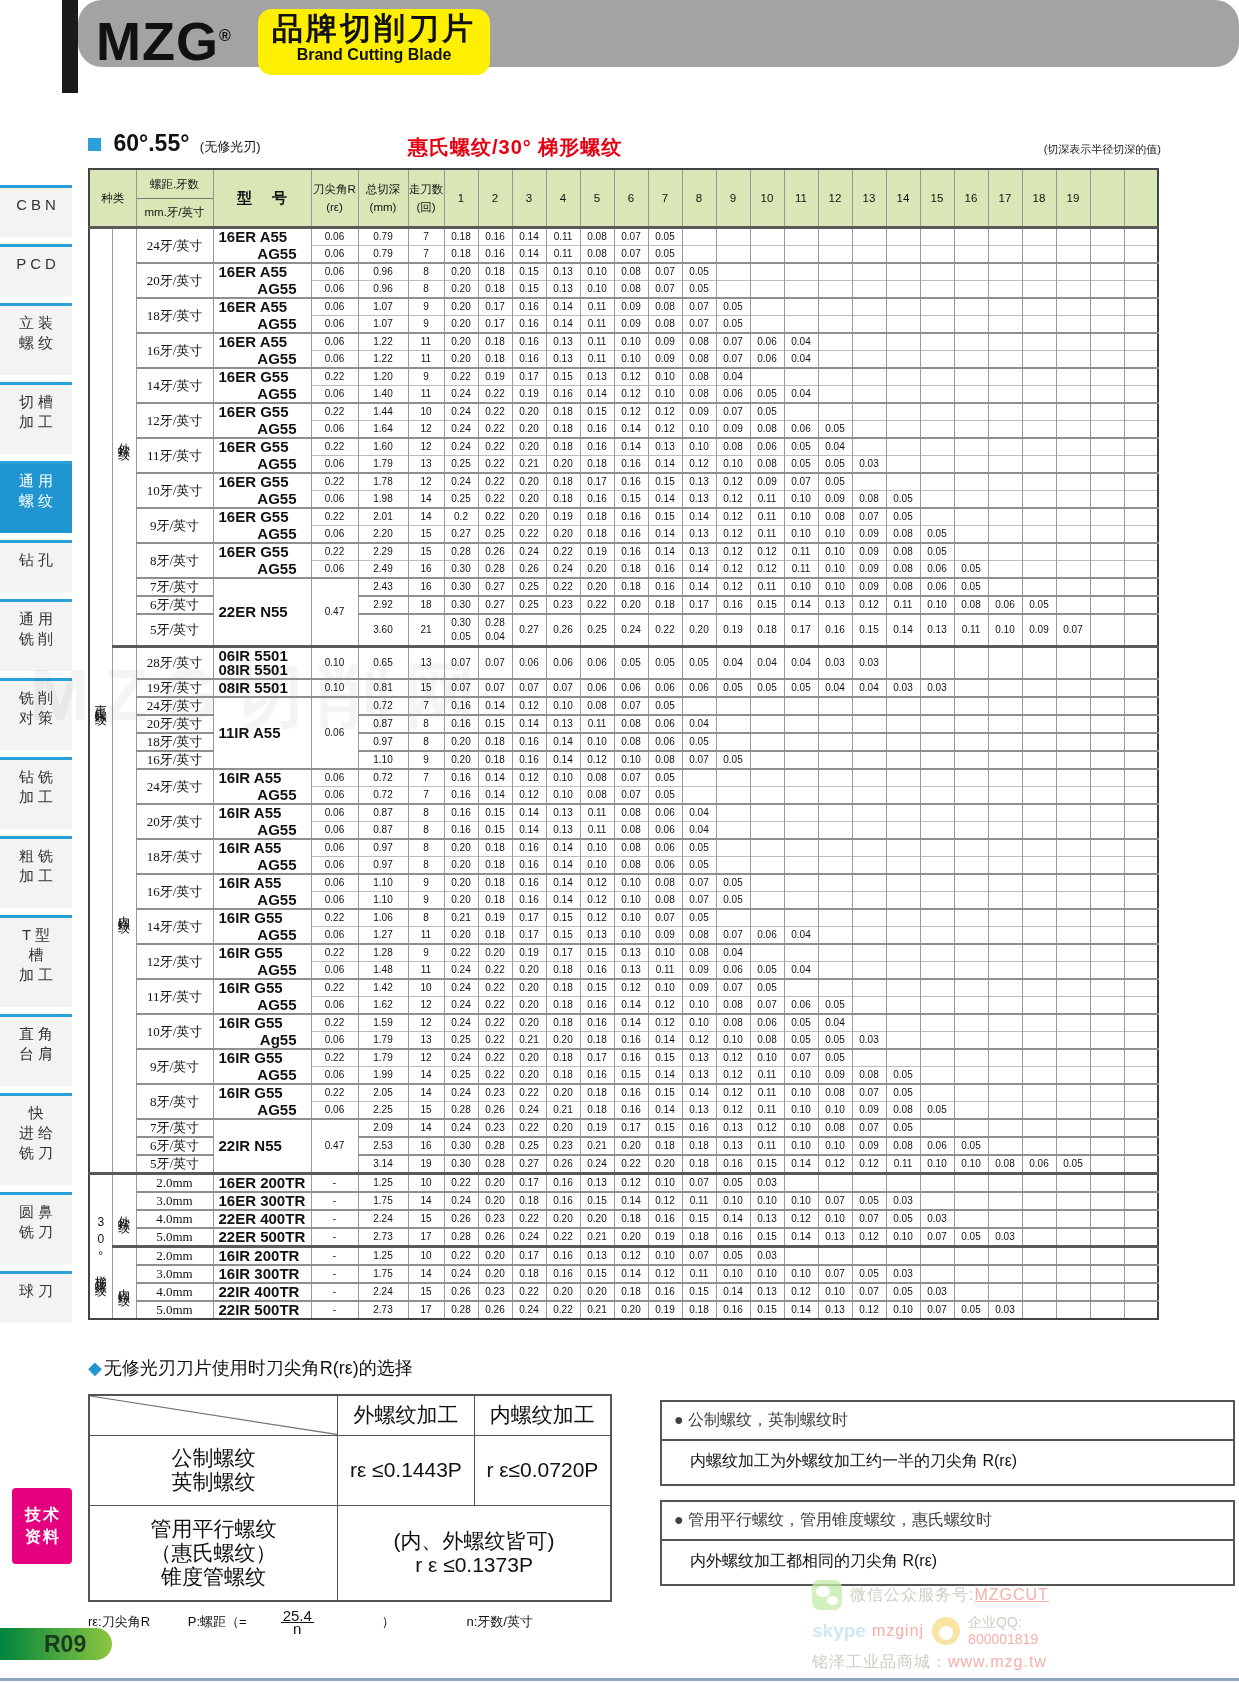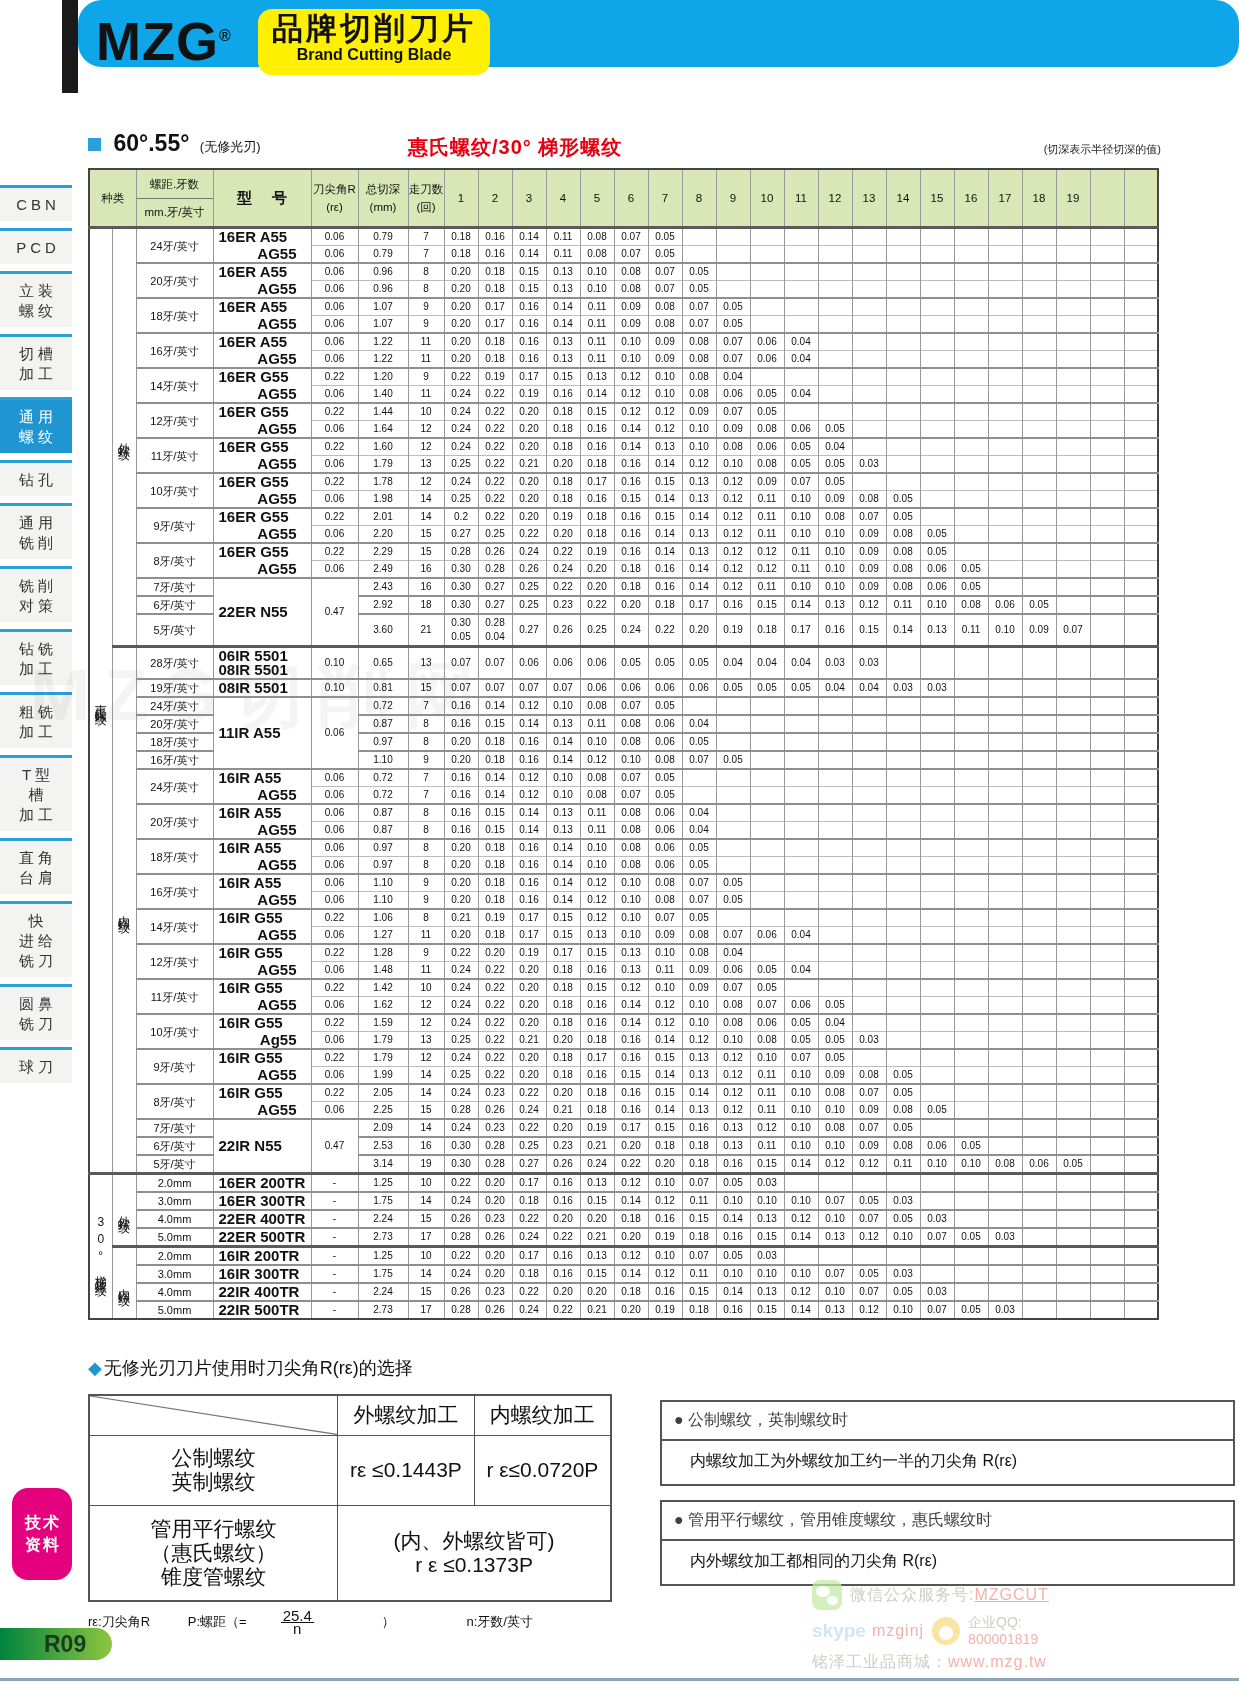--- a/index.html
+++ b/index.html
@@ -1,35 +1,35 @@
 <!DOCTYPE html>
 <html><head>
 <meta charset="utf-8">
 <style>
   html,body{margin:0;padding:0;background:#fff;}
   .page{position:relative;width:1239px;height:1683px;background:#fff;overflow:hidden;
         font-family:"Liberation Sans","DejaVu Sans",sans-serif;color:#111;}
   
-  .banner{position:absolute;left:78px;top:0;right:0;height:67px;background:#0ea5e9;border-radius:24px;}
+  .banner{position:absolute;left:78px;top:0;right:0;height:67px;background:#a3a3a3;border-radius:24px;}
   .banner-stripe{position:absolute;left:62px;top:0;width:16px;height:93px;background:#1a1a1a;}
   .logo{position:absolute;left:18px;top:10px;color:#111;font-weight:900;font-size:54px;
         letter-spacing:1px;font-family:"Liberation Sans",sans-serif;}
   .logo sup{font-size:16px;font-weight:700;}
   .badge{position:absolute;left:180px;top:9px;width:232px;height:66px;background:#ffef00;
          border-radius:14px;text-align:center;padding-top:4px;box-sizing:border-box;}
   .badge .cn{font-size:31px;font-weight:900;letter-spacing:3px;color:#111;line-height:32px;}
   .badge .en{font-size:16px;font-weight:700;color:#111;line-height:20px;}
   
   .sidebar{position:absolute;left:0;top:185px;width:72px;}
   .sb-item{border-top:3px solid #2aa0d8;background:#f3f3f1;margin-bottom:7px;text-align:center;
-           padding:7px 0 6px;color:#333;cursor:pointer;}
+           padding:7px 0 22px;color:#333;cursor:pointer;}
   .sb-item div{font-size:15px;line-height:20px;letter-spacing:4px;text-indent:4px;}
   .sb-item.active{background:#1f96d2;color:#fff;}
   .tech-badge{position:absolute;left:12px;top:1488px;width:60px;background:#e5007e;color:#fff;
-              border-radius:16px;text-align:center;padding:24px 0;}
+              border-radius:4px;text-align:center;padding:16px 0;}
   .tech-badge div{font-size:16px;font-weight:700;line-height:22px;letter-spacing:2px;text-indent:2px;}
   .r09{position:absolute;left:0;top:1628px;width:112px;height:32px;border-radius:0 18px 18px 0;
        background:linear-gradient(90deg,#00843d,#8dc63f);color:#1b3a22;font-weight:900;
        font-size:23px;line-height:32px;padding-left:44px;box-sizing:border-box;}
   .baseline{position:absolute;left:0;right:0;bottom:2px;height:3px;background:#8ea3bd;}
   
   .main{position:absolute;left:88px;top:130px;width:1151px;}
   .title-row{position:relative;height:38px;}
   .sq{display:inline-block;width:13px;height:13px;background:#2b9fd9;margin-right:8px;}
   .angle{font-size:23px;font-weight:900;color:#111;}
@@ -45,21 +45,21 @@
   thead .two>div{line-height:18px;}
   thead .pitch-h>div{line-height:27px;}
   thead .pitch-h .top{border-bottom:1px solid #777;}
   thead th.model-h{font-size:15px;font-weight:700;letter-spacing:8px;text-indent:8px;}
   tbody td{font-size:10px;line-height:14px;padding:1px 0;text-align:center;color:#111;
       border-top:1px solid #bcbcbc;}
   tbody tr.blk td{border-top:2px solid #8f8f8f;}
   tbody tr.sgstart td{border-top:3px solid #5a5a5a;}
   td.model{font-size:15px;font-weight:700;text-align:left;padding-left:5px;white-space:pre;}
   td.model.cont{text-align:right;padding-right:14px;border-top:none !important;}
-  td.pitch{font-size:11px;}
+  td.pitch{font-size:13px;font-family:Liberation Serif, serif;}
   td.vcell{writing-mode:vertical-rl;text-orientation:upright;font-size:12px;letter-spacing:3px;
       padding:4px 0;}
   .watermark{position:absolute;left:30px;top:648px;font-size:72px;font-weight:900;
       color:rgba(60,60,60,0.06);letter-spacing:14px;pointer-events:none;}
   
   .bt-title{margin:36px 0 10px;font-size:18px;font-weight:400;color:#111;}
   .bt-title .dia{color:#1f96d2;margin-right:2px;}
   .bottom{position:relative;height:262px;}
   .bt-left{position:absolute;left:0;top:4px;width:524px;}
   table.sel{border-collapse:collapse;width:524px;border:2px solid #555;}

